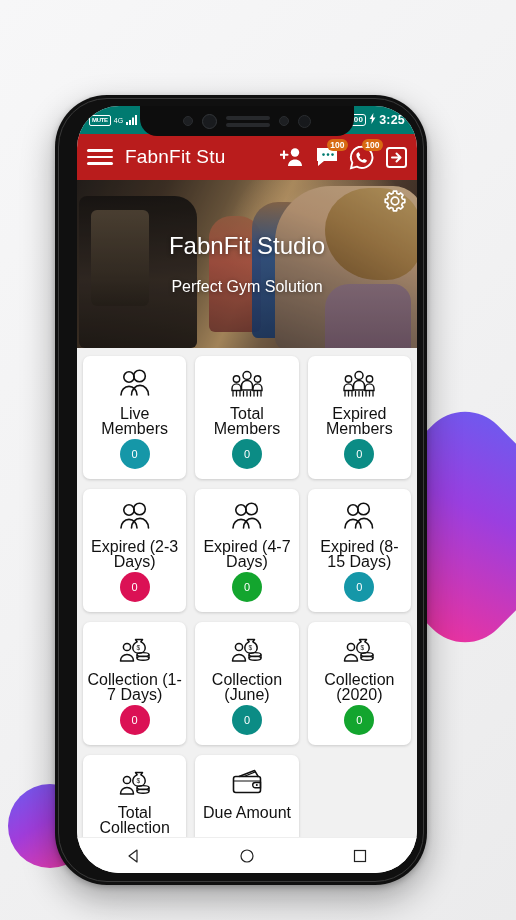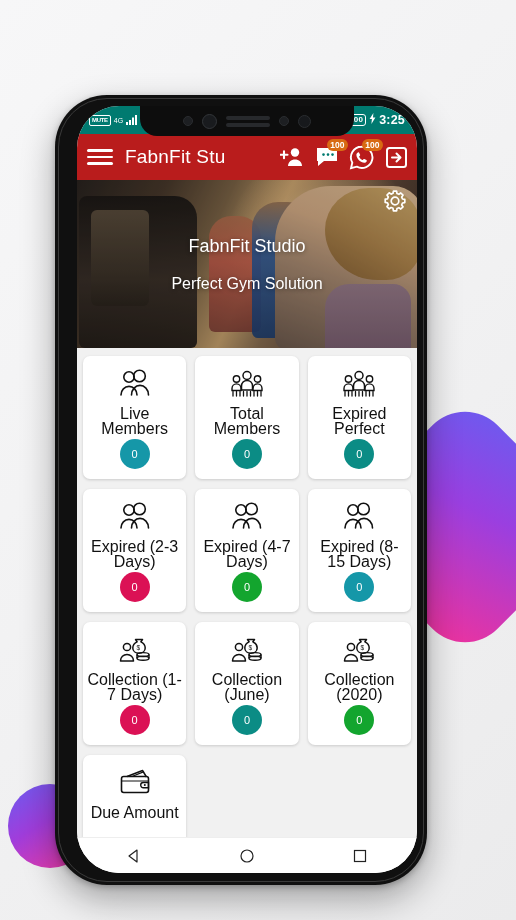--- a/index.html
+++ b/index.html
@@ -164,21 +164,21 @@
     position:absolute; right: 12px; bottom: 0px; width: 86px; height: 66px;
     background: linear-gradient(180deg,#9a7d8c 0%, #7d6173 100%);
     border-radius: 24px 18px 0 0;
   }
   #hero .shade { position:absolute; inset:0; background: rgba(0,0,0,.20); }
   #hero-text {
     position:absolute; inset:0; z-index: 3;
     display:flex; flex-direction:column; align-items:center; justify-content:center;
     color:#fff;
   }
-  #hero-title { font-size: 18px; font-weight: 400; text-shadow: 0 1px 4px rgba(0,0,0,.45); }
+  #hero-title { font-size: 24px; font-weight: 400; text-shadow: 0 1px 4px rgba(0,0,0,.45); }
   #hero-sub { font-size: 16px; font-weight: 400; margin-top: 18px; text-shadow: 0 1px 4px rgba(0,0,0,.45); }
   #gear-btn {
     position: absolute; right: 11px; top: 10px; z-index: 5; cursor: pointer;
     width: 22px; height: 22px;
   }
 
   
   #grid-wrap {
     flex: 1 1 auto;
     background: #f1f1f1;
@@ -374,21 +374,21 @@
               <svg width="36" height="28" viewBox="0 0 36 28">
                 <circle cx="18" cy="6.5" r="4" fill="none" stroke="#111" stroke-width="1.5"></circle>
                 <path d="M12.5 17c0-3.2 2.4-5.6 5.5-5.6s5.5 2.4 5.5 5.6v4h-11z" fill="none" stroke="#111" stroke-width="1.5"></path>
                 <circle cx="7.5" cy="10" r="3.2" fill="none" stroke="#111" stroke-width="1.4"></circle>
                 <path d="M3 19.5c0-2.6 2-4.6 4.5-4.6s4.5 2 4.5 4.6v2H3z" fill="none" stroke="#111" stroke-width="1.4"></path>
                 <circle cx="28.5" cy="10" r="3.2" fill="none" stroke="#111" stroke-width="1.4"></circle>
                 <path d="M24 19.5c0-2.6 2-4.6 4.5-4.6s4.5 2 4.5 4.6v2H24z" fill="none" stroke="#111" stroke-width="1.4"></path>
                 <path d="M4 22.5v4.5M7.5 22.5v4.5M11 22.5v4.5M14.5 22.5v4.5M18 22.5v4.5M21.5 22.5v4.5M25 22.5v4.5M28.5 22.5v4.5M32 22.5v4.5" stroke="#111" stroke-width="1.3" stroke-linecap="round"></path>
               </svg>
             </div>
-            <div class="card-label">Expired Perfect</div>
+            <div class="card-label">Expired Members</div>
             <div class="card-count" style="background: rgb(11, 140, 133);">0</div>
           </div>
           <div class="card">
             <div class="card-icon">
               <svg width="34" height="28" viewBox="0 0 34 28">
                 <circle cx="11" cy="8" r="5.2" fill="none" stroke="#111" stroke-width="1.6"></circle>
                 <circle cx="21.5" cy="7" r="5.8" fill="none" stroke="#111" stroke-width="1.6"></circle>
                 <path d="M3 26c0-5 3.6-8.6 8-8.6s8 3.6 8 8.6" fill="none" stroke="#111" stroke-width="1.6" stroke-linecap="round"></path>
                 <path d="M13.5 26c0-5.6 4-9.6 8.5-9.6s8.5 4 8.5 9.6" fill="none" stroke="#111" stroke-width="1.6" stroke-linecap="round"></path>
               </svg>
@@ -460,20 +460,34 @@
                 <path d="M19 20.6v3.6M31 20.6v3.6" stroke="#111" stroke-width="1.4"></path>
                 <circle cx="9" cy="13" r="3.6" fill="none" stroke="#111" stroke-width="1.5"></circle>
                 <path d="M2.5 27c0-3.8 2.9-6.5 6.5-6.5s6.5 2.7 6.5 6.5z" fill="none" stroke="#111" stroke-width="1.5" stroke-linejoin="round"></path>
               </svg>
             </div>
             <div class="card-label">Collection (2020)</div>
             <div class="card-count" style="background: rgb(19, 165, 46);">0</div>
           </div>
           <div class="card">
             <div class="card-icon">
+              <svg width="34" height="30" viewBox="0 0 34 30">
+                <path d="M17.5 5.5h7l-1.6 2.3c2.6 1.3 4.3 3.6 4.3 6.1 0 3.2-2.7 5.3-6.2 5.3s-6.2-2.1-6.2-5.3c0-2.5 1.7-4.8 4.3-6.1z" fill="none" stroke="#111" stroke-width="1.5" stroke-linejoin="round"></path>
+                <text x="20.4" y="15.6" font-size="6.5" text-anchor="middle" fill="#111" font-family="Liberation Sans">$</text>
+                <ellipse cx="25" cy="20.6" rx="6" ry="2" fill="none" stroke="#111" stroke-width="1.4"></ellipse>
+                <ellipse cx="25" cy="24.2" rx="6" ry="2" fill="none" stroke="#111" stroke-width="1.4"></ellipse>
+                <path d="M19 20.6v3.6M31 20.6v3.6" stroke="#111" stroke-width="1.4"></path>
+                <circle cx="9" cy="13" r="3.6" fill="none" stroke="#111" stroke-width="1.5"></circle>
+                <path d="M2.5 27c0-3.8 2.9-6.5 6.5-6.5s6.5 2.7 6.5 6.5z" fill="none" stroke="#111" stroke-width="1.5" stroke-linejoin="round"></path>
+              </svg>
+            </div>
+            <div class="card-label">Total Collection</div>
+          </div>
+          <div class="card">
+            <div class="card-icon">
               <svg width="34" height="28" viewBox="0 0 34 28">
                 <path d="M9 8.5 24.5 2.5l4 6.5" fill="none" stroke="#111" stroke-width="1.5" stroke-linejoin="round"></path>
                 <path d="M14 8.5 26 3.6" fill="none" stroke="#111" stroke-width="1.3"></path>
                 <rect x="3.5" y="8.5" width="27" height="16" rx="2.2" fill="none" stroke="#111" stroke-width="1.6"></rect>
                 <path d="M3.5 13h27" stroke="#111" stroke-width="1.2"></path>
                 <path d="M30.5 14.5h-5.2a2.6 2.6 0 0 0 0 5.2h5.2z" fill="none" stroke="#111" stroke-width="1.4"></path>
                 <circle cx="26.8" cy="17.1" r="1" fill="#111"></circle>
               </svg>
             </div>
             <div class="card-label">Due Amount</div>

